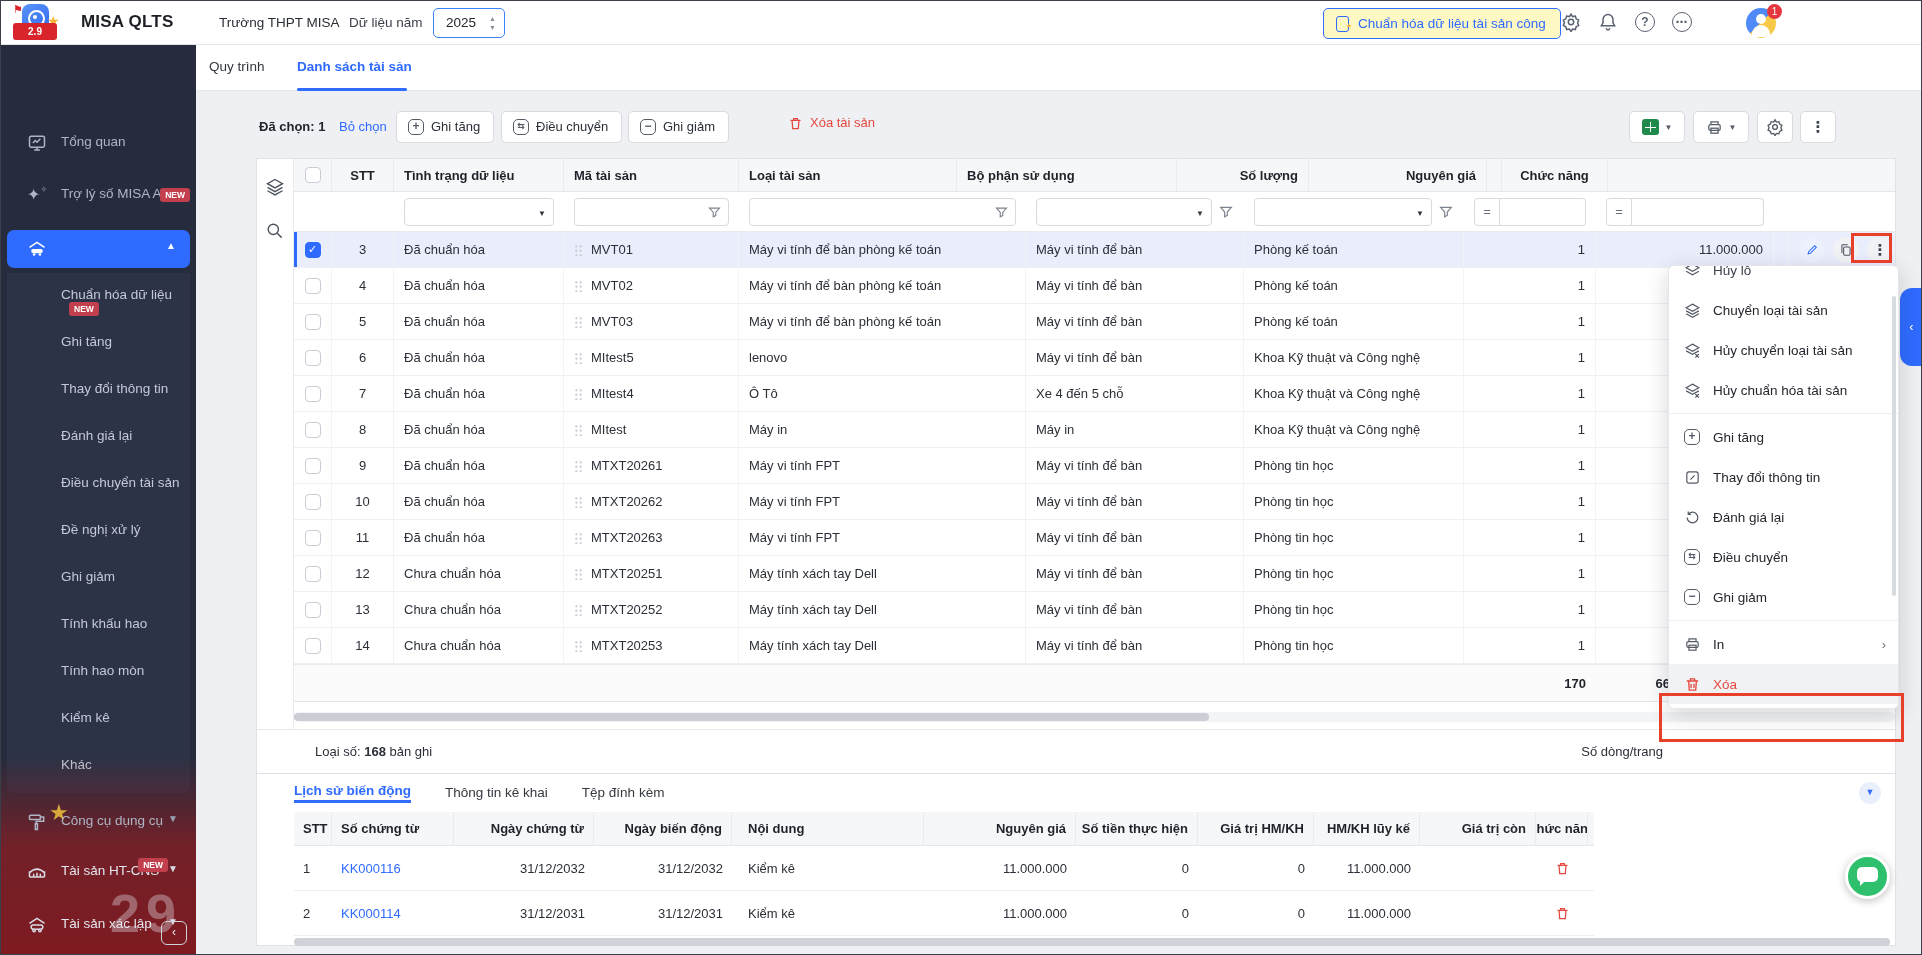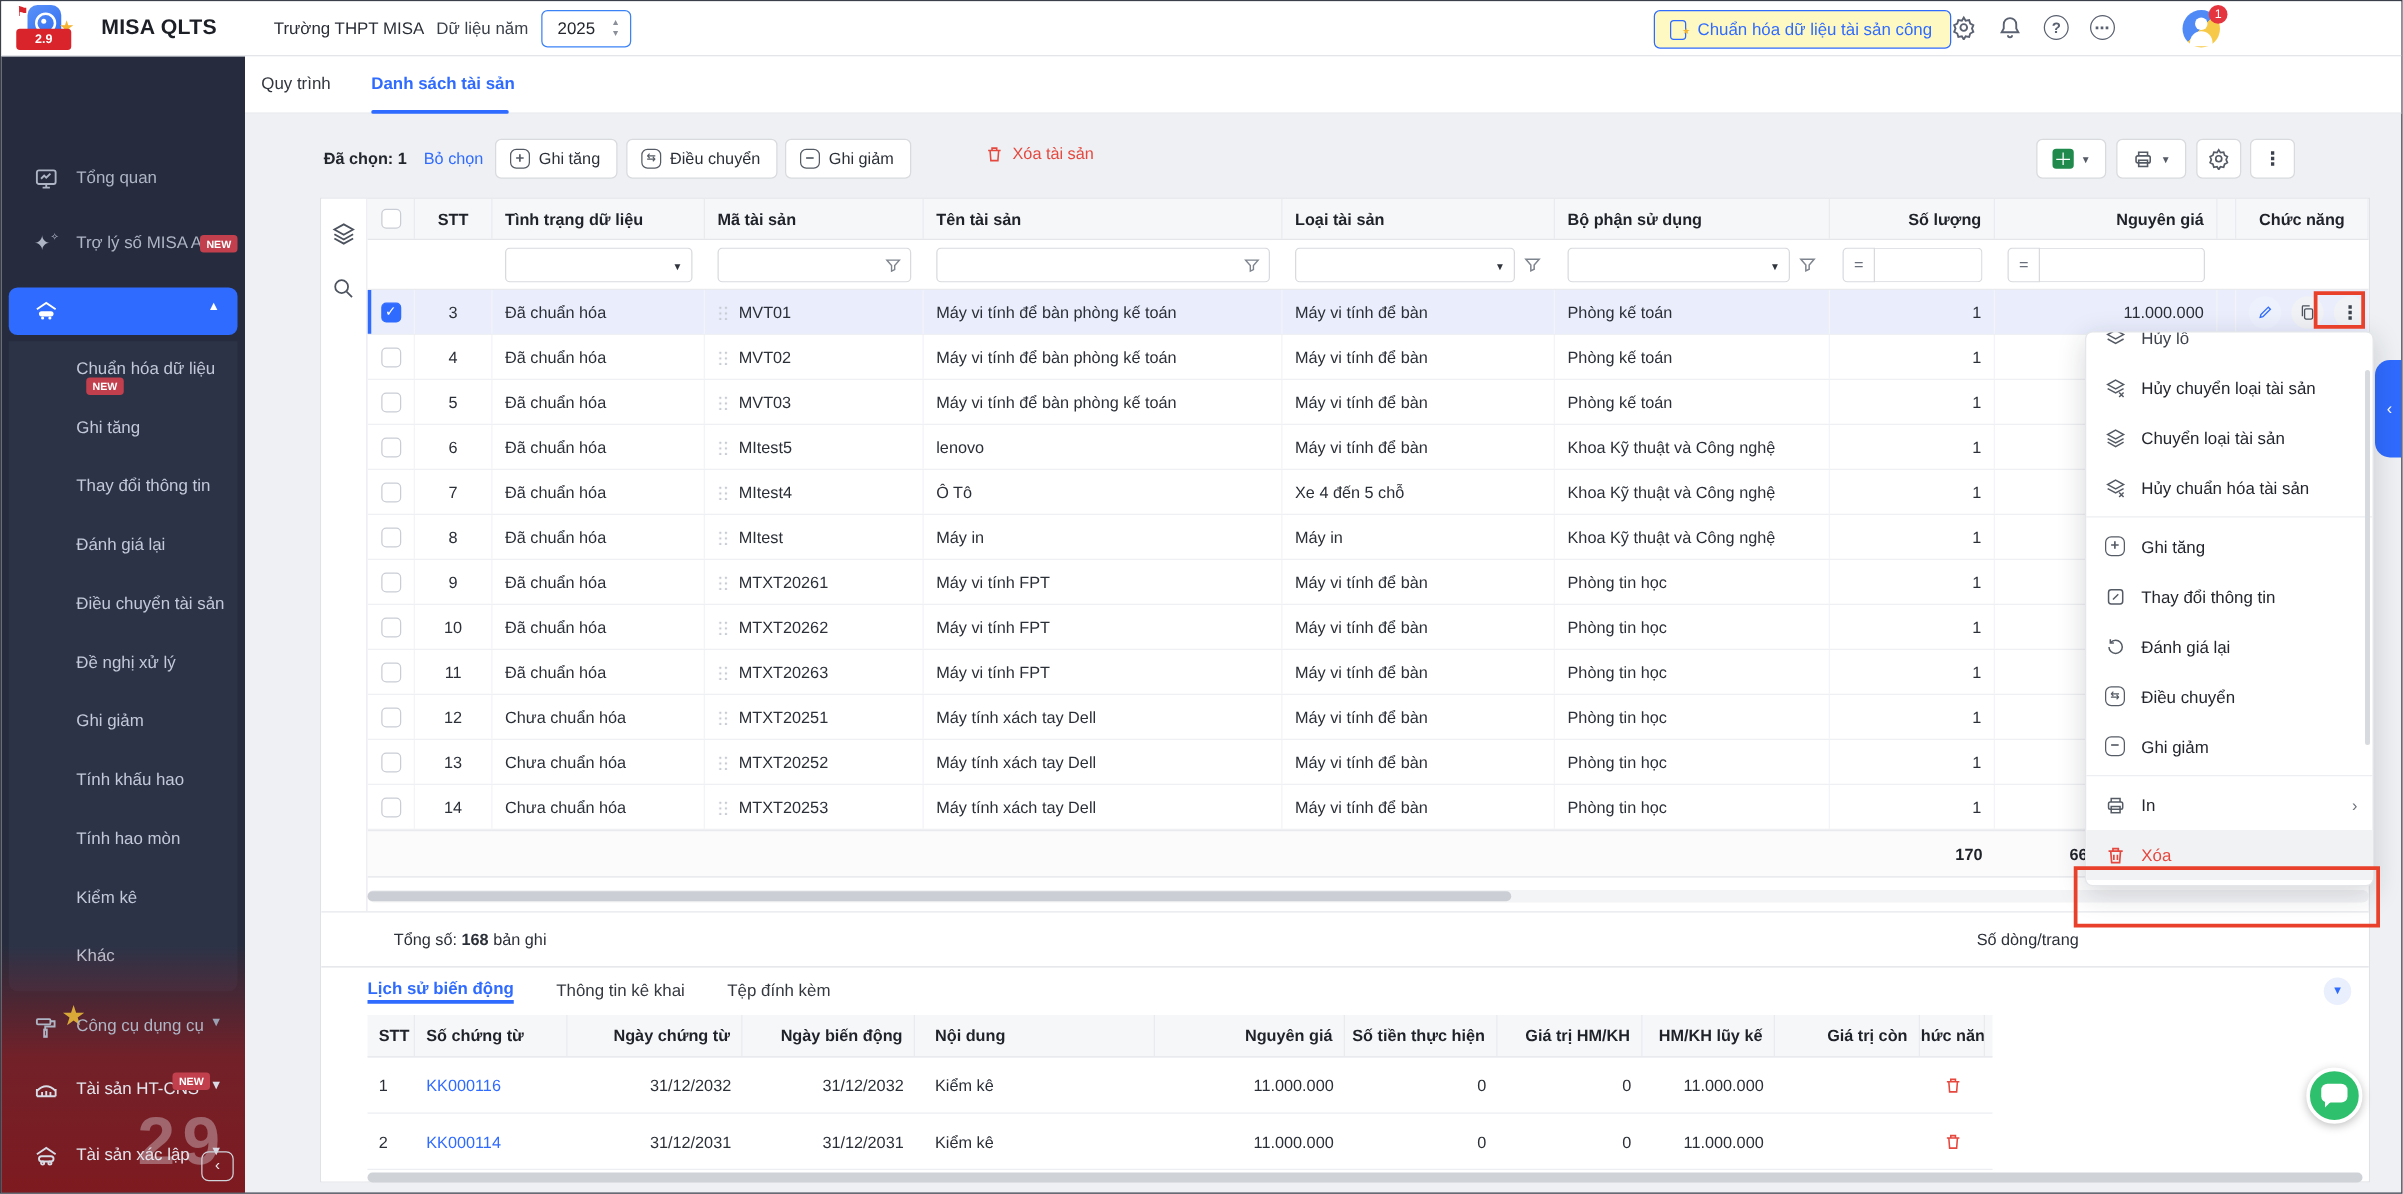--- a/index.html
+++ b/index.html
@@ -392,21 +392,20 @@
 
     <div class="gzone">
 
       <div class="grow ghead">
         <div class="c c-cb">
             <span class="cb"></span>
           </div>
         <div class="c c-stt">STT</div>
         <div class="c c-status">Tình trạng dữ liệu</div>
         <div class="c c-code">Mã tài sản</div>
-        <div class="c c-name">Tên tài sản</div>
         <div class="c c-type">Loại tài sản</div>
         <div class="c c-dept">Bộ phận sử dụng</div>
         <div class="c c-qty">Số lượng</div>
         <div class="c c-cost">Nguyên giá</div>
         <div class="c c-gap"></div>
         <div class="c c-act" style="justify-content:center;">Chức năng</div>
       </div>
 
       <div class="grow gfilter">
         <div class="c c-cb"></div>
@@ -751,21 +750,21 @@
           <div class="c c-act"></div>
       </div>
     </div>
 
     <div class="hscroll">
         <div class="thumb"></div>
       </div>
 
     <div class="gfooter">
       <div class="t">
-        <span>Tổng số:</span>
+        <span>Loại số:</span>
         <b>168</b>
         <span>bản ghi</span>
       </div>
       <div class="rpp">Số dòng/trang</div>
     </div>
 
     <div class="detail">
       <div class="dtabs">
         <span class="dtab active">Lịch sử biến động</span>
         <span class="dtab">Thông tin kê khai</span>
@@ -844,34 +843,34 @@
             </svg>
           </span>
         <span>Hủy lô</span>
       </span>
     </div>
     <div class="menu-item">
       <span class="mi">
           <svg width="17" height="17" viewBox="0 0 24 24" fill="none" stroke="#555b65" stroke-width="1.7">
             <path d="M12 3l9 5-9 5-9-5z"></path>
             <path d="M3 12.5l9 5 9-5"></path>
-            <path d="M16 17l5 5M21 17l-5 5"></path>
-          </svg>
-        </span>
-      <span>Hủy chuyển loại tài sản</span>
+            <path d="M3 16.5l9 5 9-5"></path>
+          </svg>
+        </span>
+      <span>Chuyển loại tài sản</span>
     </div>
     <div class="menu-item">
       <span class="mi">
           <svg width="17" height="17" viewBox="0 0 24 24" fill="none" stroke="#555b65" stroke-width="1.7">
             <path d="M12 3l9 5-9 5-9-5z"></path>
             <path d="M3 12.5l9 5 9-5"></path>
-            <path d="M3 16.5l9 5 9-5"></path>
-          </svg>
-        </span>
-      <span>Chuyển loại tài sản</span>
+            <path d="M16 17l5 5M21 17l-5 5"></path>
+          </svg>
+        </span>
+      <span>Hủy chuyển loại tài sản</span>
     </div>
     <div class="menu-item">
       <span class="mi">
           <svg width="17" height="17" viewBox="0 0 24 24" fill="none" stroke="#555b65" stroke-width="1.7">
             <path d="M12 3l9 5-9 5-9-5z"></path>
             <path d="M3 12.5l9 5 9-5"></path>
             <path d="M16 17l5 5M21 17l-5 5"></path>
           </svg>
         </span>
       <span>Hủy chuẩn hóa tài sản</span>

